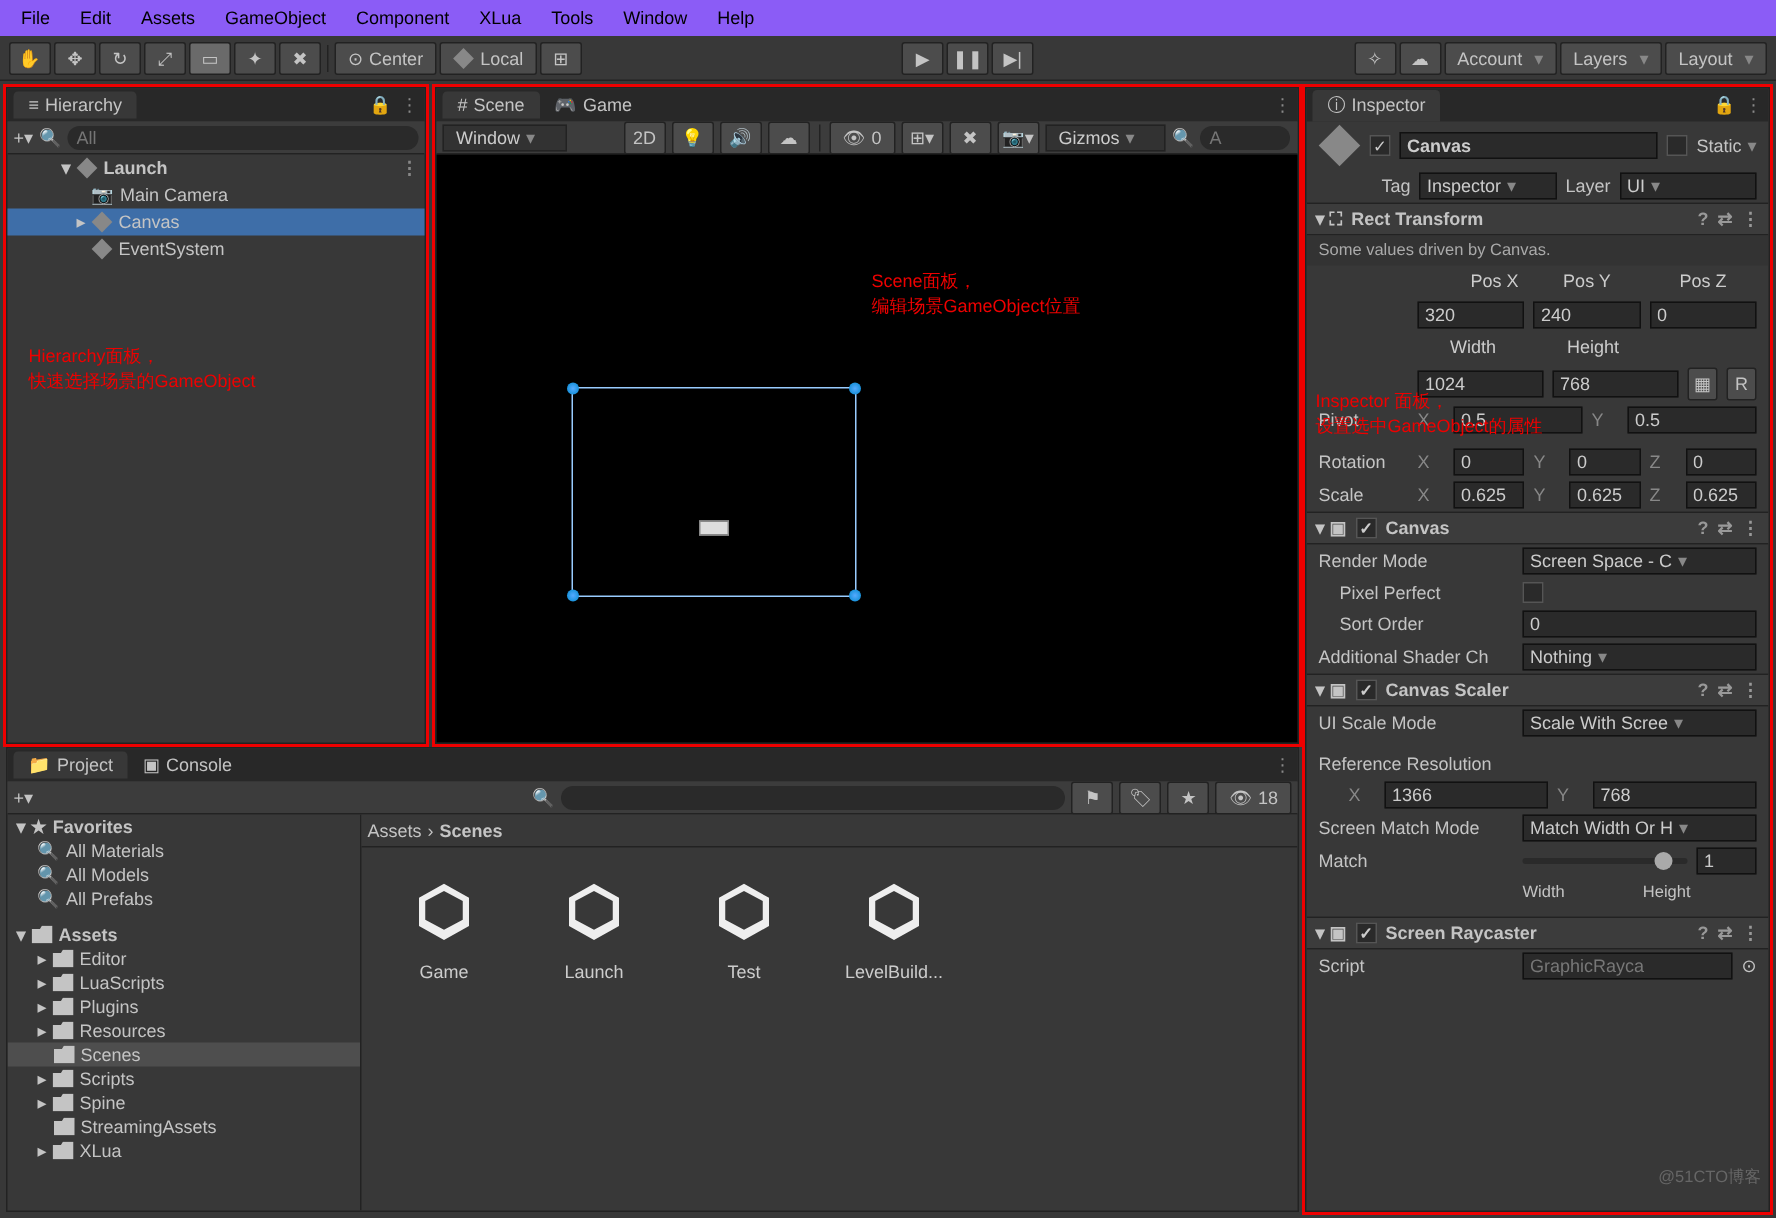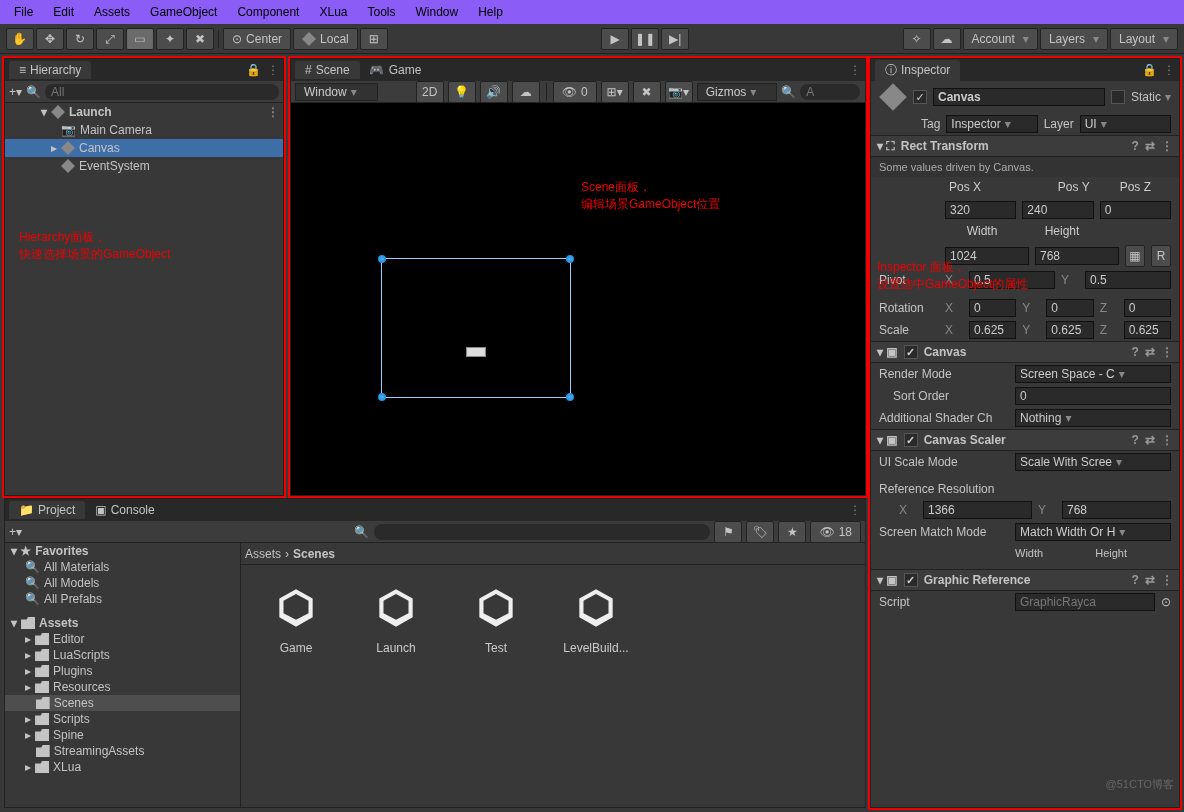--- a/index.html
+++ b/index.html
@@ -253,22 +253,22 @@
   <div class="comp-header">▾ ⛶ <span>Rect Transform</span><div class="comp-icons">
         <span>?</span>
         <span>⇄</span>
         <span>⋮</span>
       </div></div>
   <div class="insp-row" style="background:#333">
       <span style="font-size:11px;color:#aaa">Some values driven by Canvas.</span>
     </div>
   <div class="insp-row">
       <span style="width:60px"></span>
-      <span class="insp-field" style="background:none;border:none;text-align:left">Pos X</span>
-      <span class="insp-field" style="background:none;border:none;text-align:right">Pos Y</span>
+      <span class="insp-field" style="background:none;border:none;text-align:right">Pos X</span>
+      <span class="insp-field" style="background:none;border:none;text-align:center">Pos Y</span>
       <span class="insp-field" style="background:none;border:none;text-align:center">Pos Z</span>
     </div>
   <div class="insp-row">
       <span style="width:60px"></span>
       <input class="insp-field" value="320" style="">
       <input class="insp-field" value="240" style="">
       <input class="insp-field" value="0" style="">
     </div>
   <div class="red-note" style="left:6px;top:200px"><span>Inspector 面板，</span><br><span>设置选中GameObject的属性</span></div>
   <div class="insp-row">
@@ -314,20 +314,24 @@
   <div class="comp-header">▾ ▣ <span class="cb on"></span> <span>Canvas</span><div class="comp-icons">
         <span>?</span>
         <span>⇄</span>
         <span>⋮</span>
       </div></div>
   <div class="insp-row">
       <span class="lbl">Render Mode</span>
       <div class="insp-field dd">Screen Space - C</div>
     </div>
   <div class="insp-row">
+      <span class="lbl" style="padding-left:14px">Pixel Perfect</span>
+      <span class="cb"></span>
+    </div>
+  <div class="insp-row">
       <span class="lbl" style="padding-left:14px">Sort Order</span>
       <input class="insp-field" value="0" style="">
     </div>
   <div class="insp-row">
       <span class="lbl">Additional Shader Ch</span>
       <div class="insp-field dd">Nothing</div>
     </div>
 
   <div class="comp-header">▾ ▣ <span class="cb on"></span> <span>Canvas Scaler</span><div class="comp-icons">
         <span>?</span>
@@ -347,28 +351,35 @@
       <span class="mini-lbl">X</span>
       <input class="insp-field" value="1366" style="">
       <span class="mini-lbl">Y</span>
       <input class="insp-field" value="768" style="">
     </div>
   <div class="insp-row">
       <span class="lbl">Screen Match Mode</span>
       <div class="insp-field dd">Match Width Or H</div>
     </div>
   <div class="insp-row">
+      <span class="lbl">Match</span>
+      <div class="slider-track">
+        <div class="slider-thumb"></div>
+      </div>
+      <input class="insp-field" style="max-width: 40px;" value="1">
+    </div>
+  <div class="insp-row">
       <span class="lbl"></span>
       <span style="font-size:11px">Width</span>
       <span style="flex:1"></span>
       <span style="font-size:11px;margin-right:44px">Height</span>
     </div>
   <div style="height:6px"></div>
 
-  <div class="comp-header">▾ ▣ <span class="cb on"></span> <span>Graphic Reference</span><div class="comp-icons">
+  <div class="comp-header">▾ ▣ <span class="cb on"></span> <span>Screen Raycaster</span><div class="comp-icons">
         <span>?</span>
         <span>⇄</span>
         <span>⋮</span>
       </div></div>
   <div class="insp-row">
       <span class="lbl">Script</span>
       <div class="insp-field" style="color:#777">GraphicRayca</div>
       <span>⊙</span>
     </div>
 </div>

